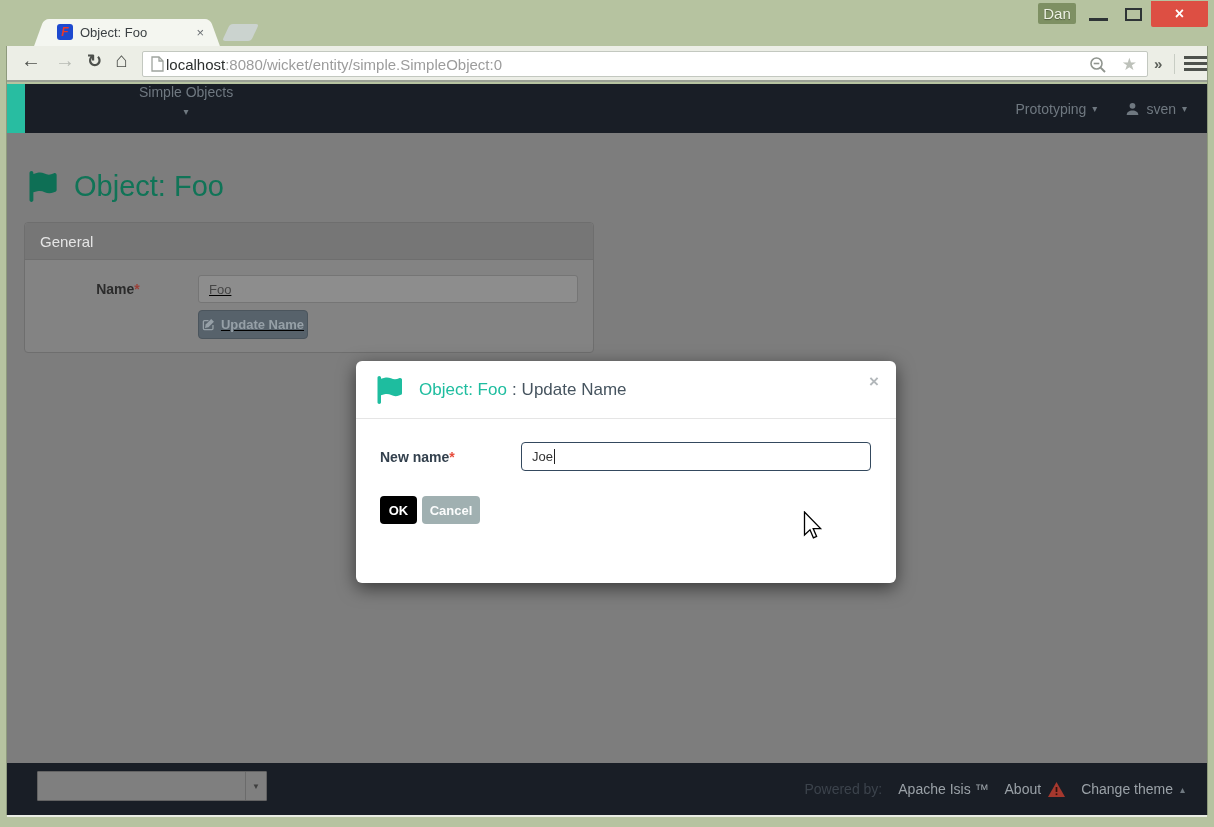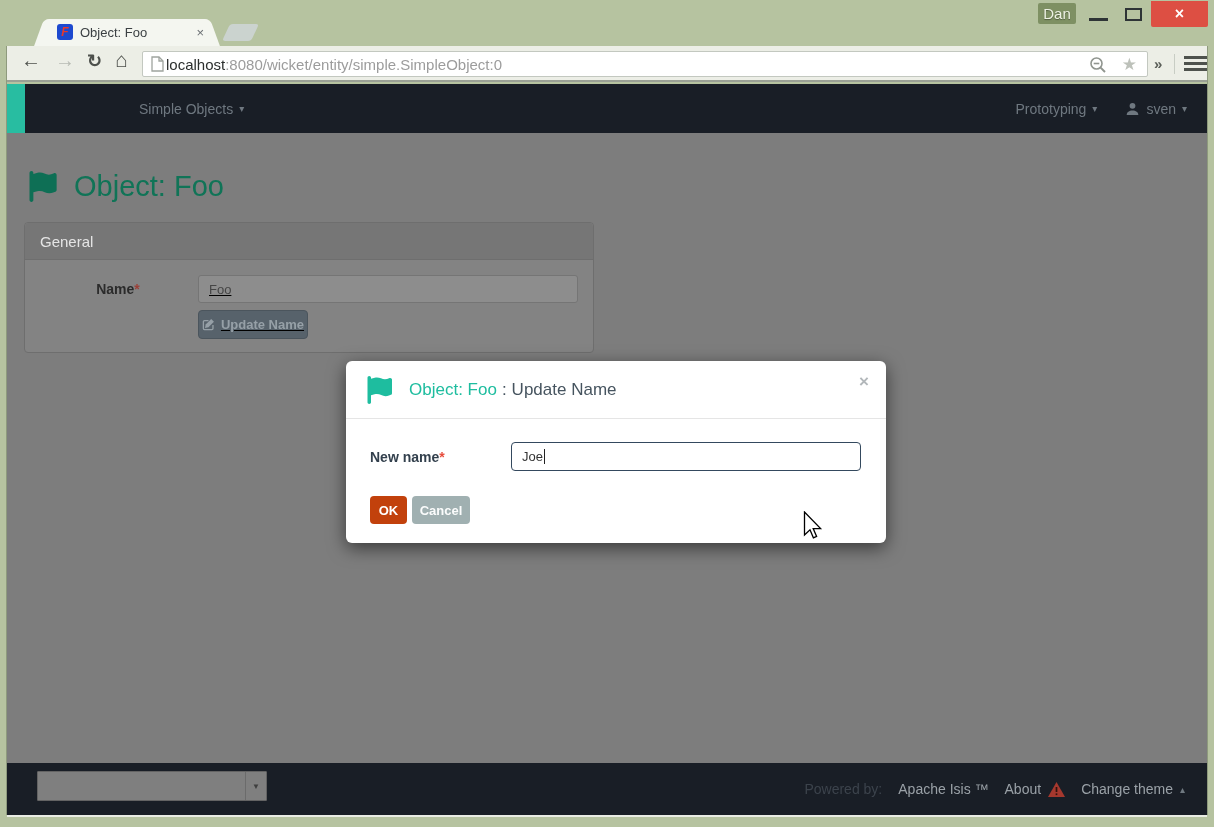--- a/index.html
+++ b/index.html
@@ -54,21 +54,21 @@
   .frame-line-left  { position:absolute; left:6px;  top:46px; width:1px; height:769px; background:#8e9a7d; }
   .frame-line-right { position:absolute; left:1207px; top:46px; width:1px; height:769px; background:#8e9a7d; }
 
   
   .navbar { position:absolute; left:7px; top:84px; width:1200px; height:49px; background:#191e26; }
   .brand-bar { position:absolute; left:0; top:0; width:18px; height:49px; background:#28bda1; }
   .nav-pointer { position:absolute; left:4px; top:49px; width:0; height:0;
     border-left:7px solid transparent; border-right:7px solid transparent; border-bottom:8px solid #f2f2f2; }
   .brand { position:absolute; left:27px; top:0; height:49px; line-height:49px; font-size:19px; color:#6f7880; }
   .nav-item { position:absolute; top:0; height:49px; display:flex; align-items:center; gap:6px;
-    font-size:14px; color:#6f7880; }
+    font-size:14px; color:#6f7880;flex-direction:column; }
   .menu-simple-objects { left:132px; }
   .nav-right { position:absolute; right:20px; top:0; height:49px; display:flex; align-items:center; gap:28px;
     font-size:14px; color:#6f7880; }
   .nav-right .grp { display:flex; align-items:center; gap:6px; }
   .caret { font-size:10px; color:#6f7880; }
 
   
   .page { position:absolute; left:7px; top:133px; width:1200px; height:630px; background:#7d7d7d; }
   .page-title { position:absolute; left:21px; top:37px; display:flex; align-items:center; gap:12px; }
   .page-title .title-text { font-size:29px; color:#107457; }
@@ -82,36 +82,36 @@
   .req-dim { color:#9c4038; }
   .req-red { color:#e74c3c; }
   .field-col { display:flex; flex-direction:column;text-decoration:underline; }
   .input-dim { width:380px; height:28px; background:#8d8d8d; border:1px solid #757575; border-radius:3px;
     color:#454545; font-size:13px; padding:0 10px; font-family:"Liberation Sans",sans-serif; }
   .update-btn { margin-top:7px; width:110px; height:29px; background:#57626b; border:1px solid #4b555d;
     border-radius:4px; color:#96a0a7; font-size:13px; font-weight:bold;
     display:flex; align-items:center; justify-content:center; gap:6px; }
 
   
-  .modal { position:absolute; left:346px; top:361px; width:540px; height:182px; background:#fff;
+  .modal { position:absolute; left:356px; top:361px; width:540px; height:222px; background:#fff;
     border-radius:6px; box-shadow:0 5px 18px rgba(0,0,0,.55); z-index:5; }
   .modal-header { position:relative; height:58px; border-bottom:1px solid #e5e5e5;
     display:flex; align-items:center; padding:0 20px; }
   .modal-title { font-size:17px; color:#46545f; margin-left:12px; }
   .modal-title .entity { color:#1ebd9f; }
   .modal-title .sep { margin:0 5px; }
   .modal-close { position:absolute; right:17px; top:11px; font-size:17px; font-weight:bold; color:#b2b7ba; }
   .modal-body { padding:23px 24px 0 24px; }
   .m-row { display:flex; align-items:center; }
   .m-label { width:141px; font-size:14px; font-weight:bold; color:#33404d; }
   .m-input { width:350px; height:29px; border:1px solid #34495e; border-radius:4px;
     display:flex; align-items:center; padding:0 10px; font-size:13px; color:#333; background:#fff; }
   .caret-bar { width:1px; height:15px; background:#222; margin-left:1px; }
   .m-buttons { margin-top:25px; display:flex; gap:5px; }
-  .btn-ok { width:37px; height:28px; background:#c2410c; color:#fff; font-weight:bold; font-size:13px;
+  .btn-ok { width:37px; height:28px; background:#000000; color:#fff; font-weight:bold; font-size:13px;
     border-radius:4px; display:flex; align-items:center; justify-content:center; }
   .btn-cancel { width:58px; height:28px; background:#a0b0b1; color:#fbfcfc; font-weight:bold; font-size:13px;
     border-radius:4px; display:flex; align-items:center; justify-content:center; }
 
   
   .footer { position:absolute; left:7px; top:763px; width:1200px; height:52px; background:#191e26; }
   .theme-select { position:absolute; left:30px; top:8px; width:230px; height:30px; background:#7f7f7f;
     border:1px solid #636363; border-radius:1px; }
   .select-arrow-box { position:absolute; right:0; top:0; width:21px; height:100%;
     border-left:1px solid #6b6b6b; display:flex; align-items:center; justify-content:center;

